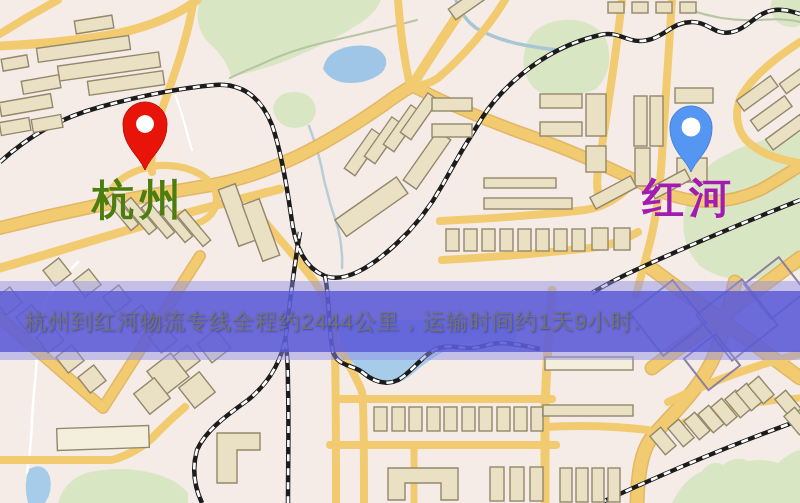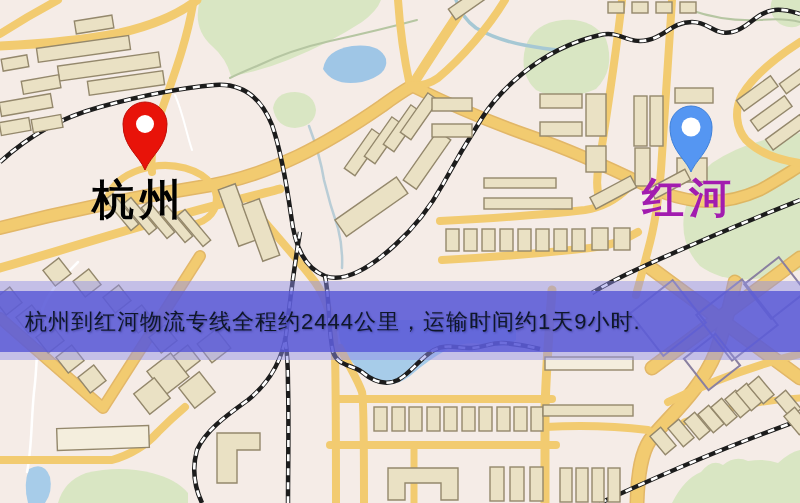--- a/index.html
+++ b/index.html
@@ -2,28 +2,28 @@
 <html><head>
 <meta charset="utf-8">
 <style>
   html,body{margin:0;padding:0;background:#ddd;}
   #stage{position:relative;width:800px;height:503px;overflow:hidden;
          font-family:"Liberation Sans",sans-serif;background:#f6efe9;}
   #map-svg{position:absolute;left:0;top:0;}
   .city-label{position:absolute;font-family:"Liberation Serif","DejaVu Serif",serif;
               font-weight:bold;font-size:42px;letter-spacing:5px;line-height:1;
               text-shadow:0 0 2px rgba(255,255,255,.35);white-space:nowrap;}
-  #origin-label{left:92px;top:179px;color:#000000;}
+  #origin-label{left:92px;top:179px;color:#4d7c0f;}
   #dest-label{left:642px;top:177px;color:#a21caf;}
   #banner-outer{position:absolute;left:0;top:281px;width:800px;height:79px;
                 background:rgba(142,142,232,0.48);}
   #banner-inner{position:absolute;left:0;top:10px;width:800px;height:61px;
                 background:rgba(86,86,214,0.80);}
   #banner-text{position:absolute;left:25px;top:10px;height:61px;line-height:61px;
-               color:#0f172a;font-size:22px;letter-spacing:1px;white-space:nowrap;
+               color:#737373;font-size:22px;letter-spacing:1px;white-space:nowrap;
                text-shadow:1px 1px 2px rgba(40,40,120,.55);}
 </style>
 </head>
 <body>
 
 <div id="stage">
 
 <svg id="map-svg" width="800" height="503" viewBox="0 0 800 503">
 
   <rect x="0" y="0" width="800" height="503" fill="#f6efe9"></rect>

